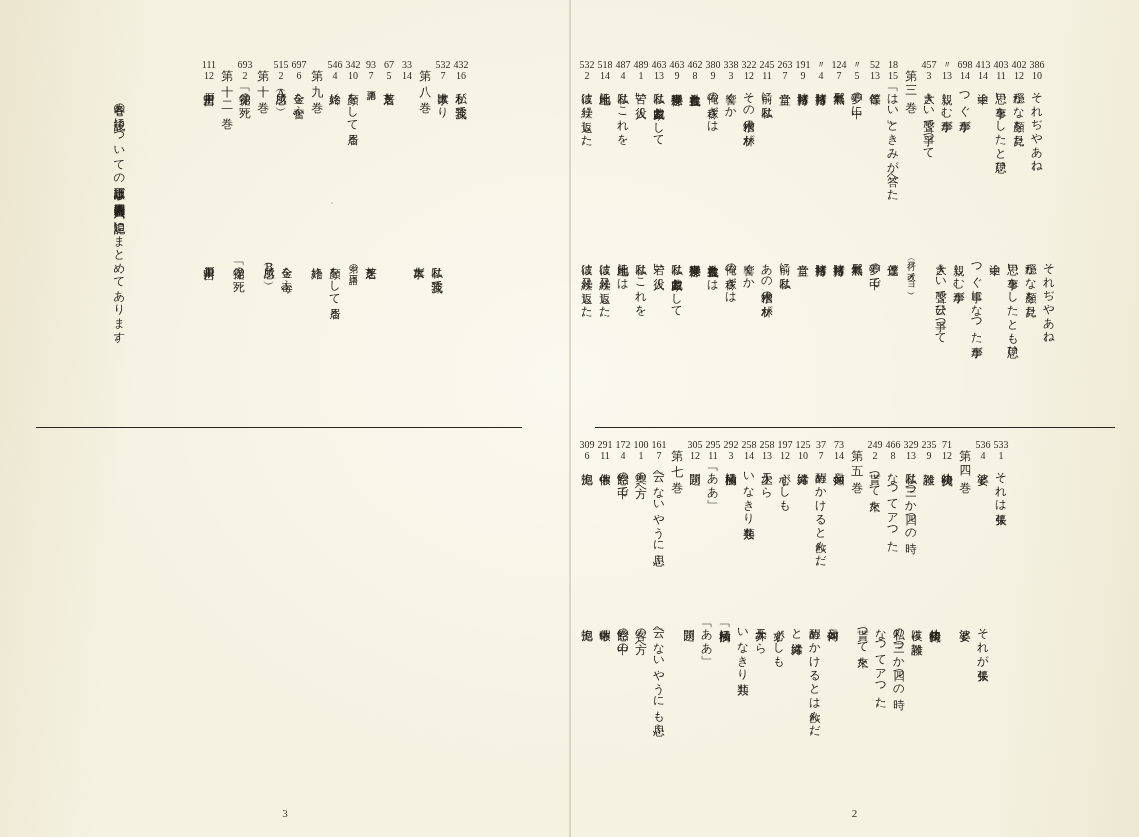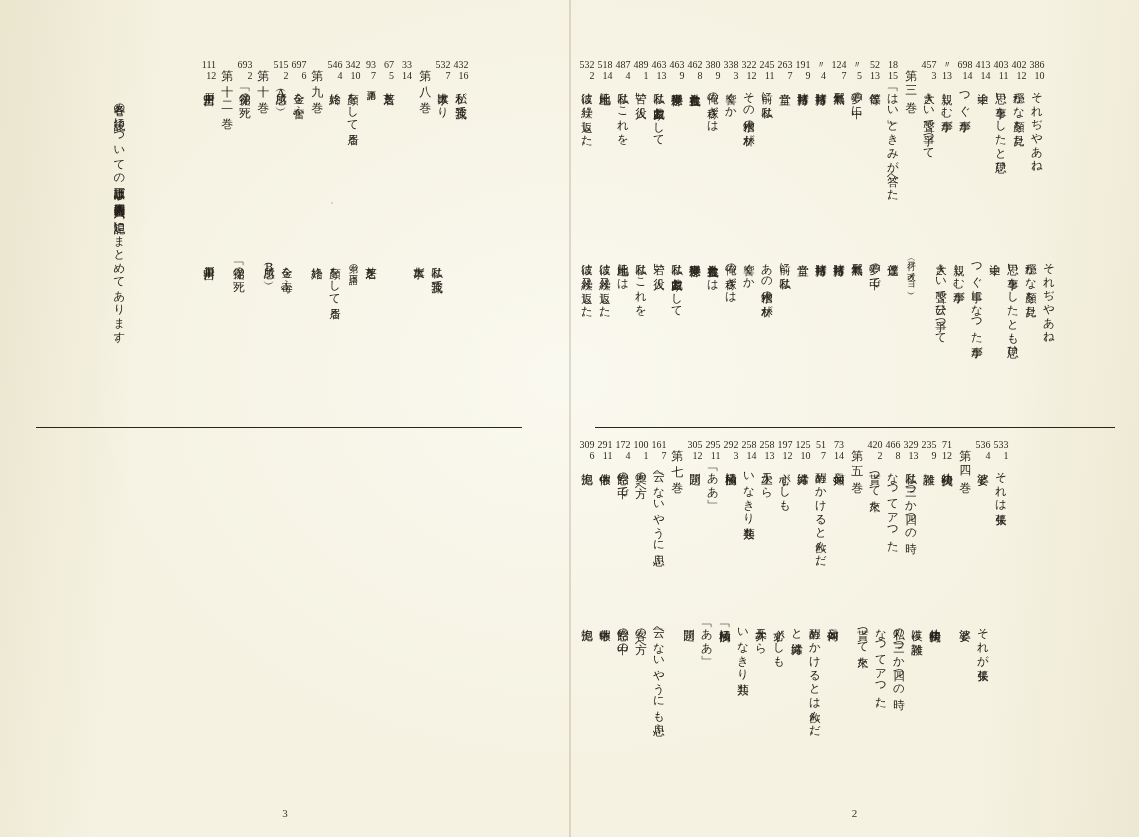--- a/index.html
+++ b/index.html
@@ -74,21 +74,21 @@
     letter-spacing: 0;
     line-height: 1.05;
     writing-mode: vertical-rl;
     text-orientation: sideways;
     transform: rotate(0deg);
     margin-bottom: 3px;
     white-space: nowrap;
   }
   .col .num.stacked {
     writing-mode: horizontal-tb;
-    text-align: right;
+    text-align: center;
   }
   .col .txt {
     writing-mode: vertical-rl;
     text-orientation: upright;
     font-family: "DejaVu Serif", serif;
     font-size: 11.5px;
     line-height: 1.22;
     color: #241f18;
     letter-spacing: 0.5px;
     white-space: nowrap;
@@ -367,32 +367,32 @@
       </div>
       <div class="col">
         <div class="num stacked"><span>329</span><br><span>13</span></div>
         <div class="txt">私は三つか四つの時</div>
       </div>
       <div class="col">
         <div class="num stacked"><span>466</span><br><span>8</span></div>
         <div class="txt">なつてアつた</div>
       </div>
       <div class="col">
-        <div class="num stacked"><span>420</span><br><span>2</span></div>
+        <div class="num stacked"><span>249</span><br><span>2</span></div>
         <div class="txt">貰つて來た</div>
       </div>
       <div class="col vol">
         <div class="txt">第 五 巻</div>
       </div>
       <div class="col">
         <div class="num stacked"><span>73</span><br><span>14</span></div>
         <div class="txt">何如云ふ</div>
       </div>
       <div class="col">
-        <div class="num stacked"><span>51</span><br><span>7</span></div>
+        <div class="num stacked"><span>37</span><br><span>7</span></div>
         <div class="txt">醒めかけると飮んだ。</div>
       </div>
       <div class="col">
         <div class="num stacked"><span>125</span><br><span>10</span></div>
         <div class="txt">緒方は</div>
       </div>
       <div class="col">
         <div class="num stacked"><span>197</span><br><span>12</span></div>
         <div class="txt">心ずしも</div>
       </div>

